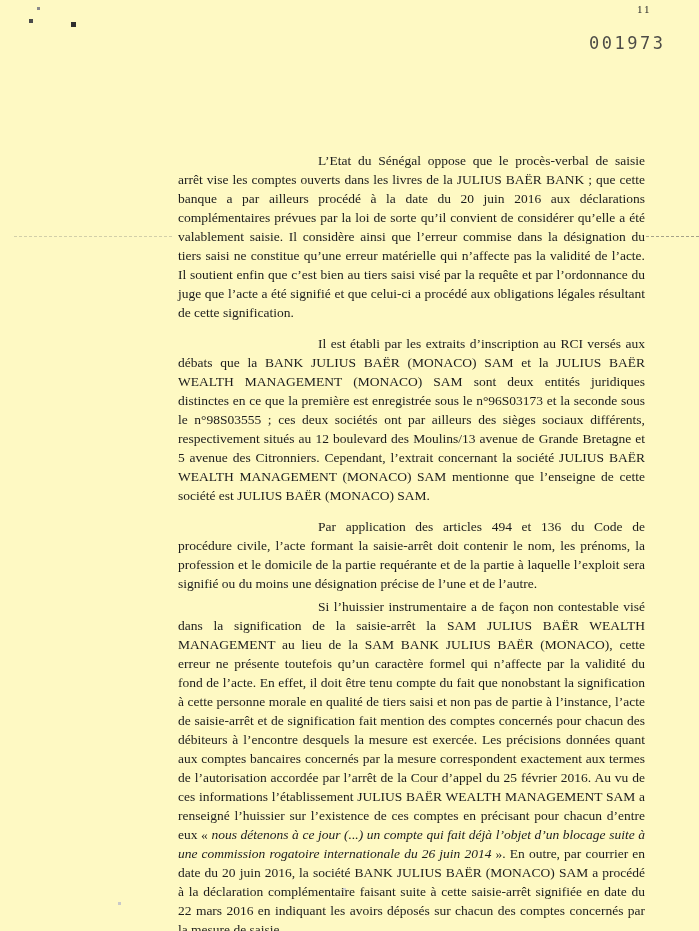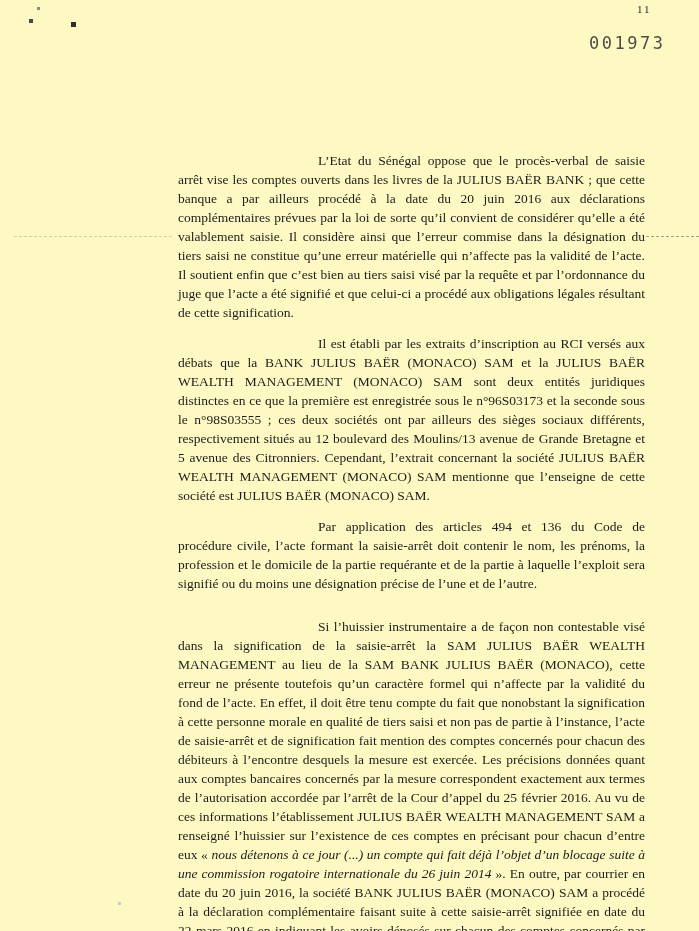--- a/index.html
+++ b/index.html
@@ -35,21 +35,21 @@
     position: absolute;
     left: 178px;
     top: 151px;
     width: 467px;
     font-size: 13.5px;
     line-height: 19px;
     color: #1c1c1c;
     text-align: justify;
   }
   .para { margin: 0 0 12px 0; text-indent: 140px; }
-  .para.gap-lg { margin-bottom: 24px; }
+  .para.gap-lg { margin-bottom: 4px; }
   .para:last-child { margin-bottom: 8px; }
   .italic { font-style: italic; }
   .speck { position: absolute; }
   .s1 { left: 29px; top: 19px; width: 4px; height: 4px; background: #4a4a4a; }
   .s2 { left: 37px; top: 7px;  width: 3px; height: 3px; background: #8a8a8a; }
   .s3 { left: 71px; top: 22px; width: 5px; height: 5px; background: #2e2e2e; }
   .s4 { left: 118px; top: 902px; width: 3px; height: 3px; background: #c9c9c9; }
   .s5 { left: 343px; top: 888px; width: 3px; height: 2px; background: #d2d2d2; }
   .fold-line { position: absolute; height: 0; }
   .fold-left  { top: 236px; left: 14px;  width: 158px; border-top: 1px dashed rgba(110,110,110,0.30); }

